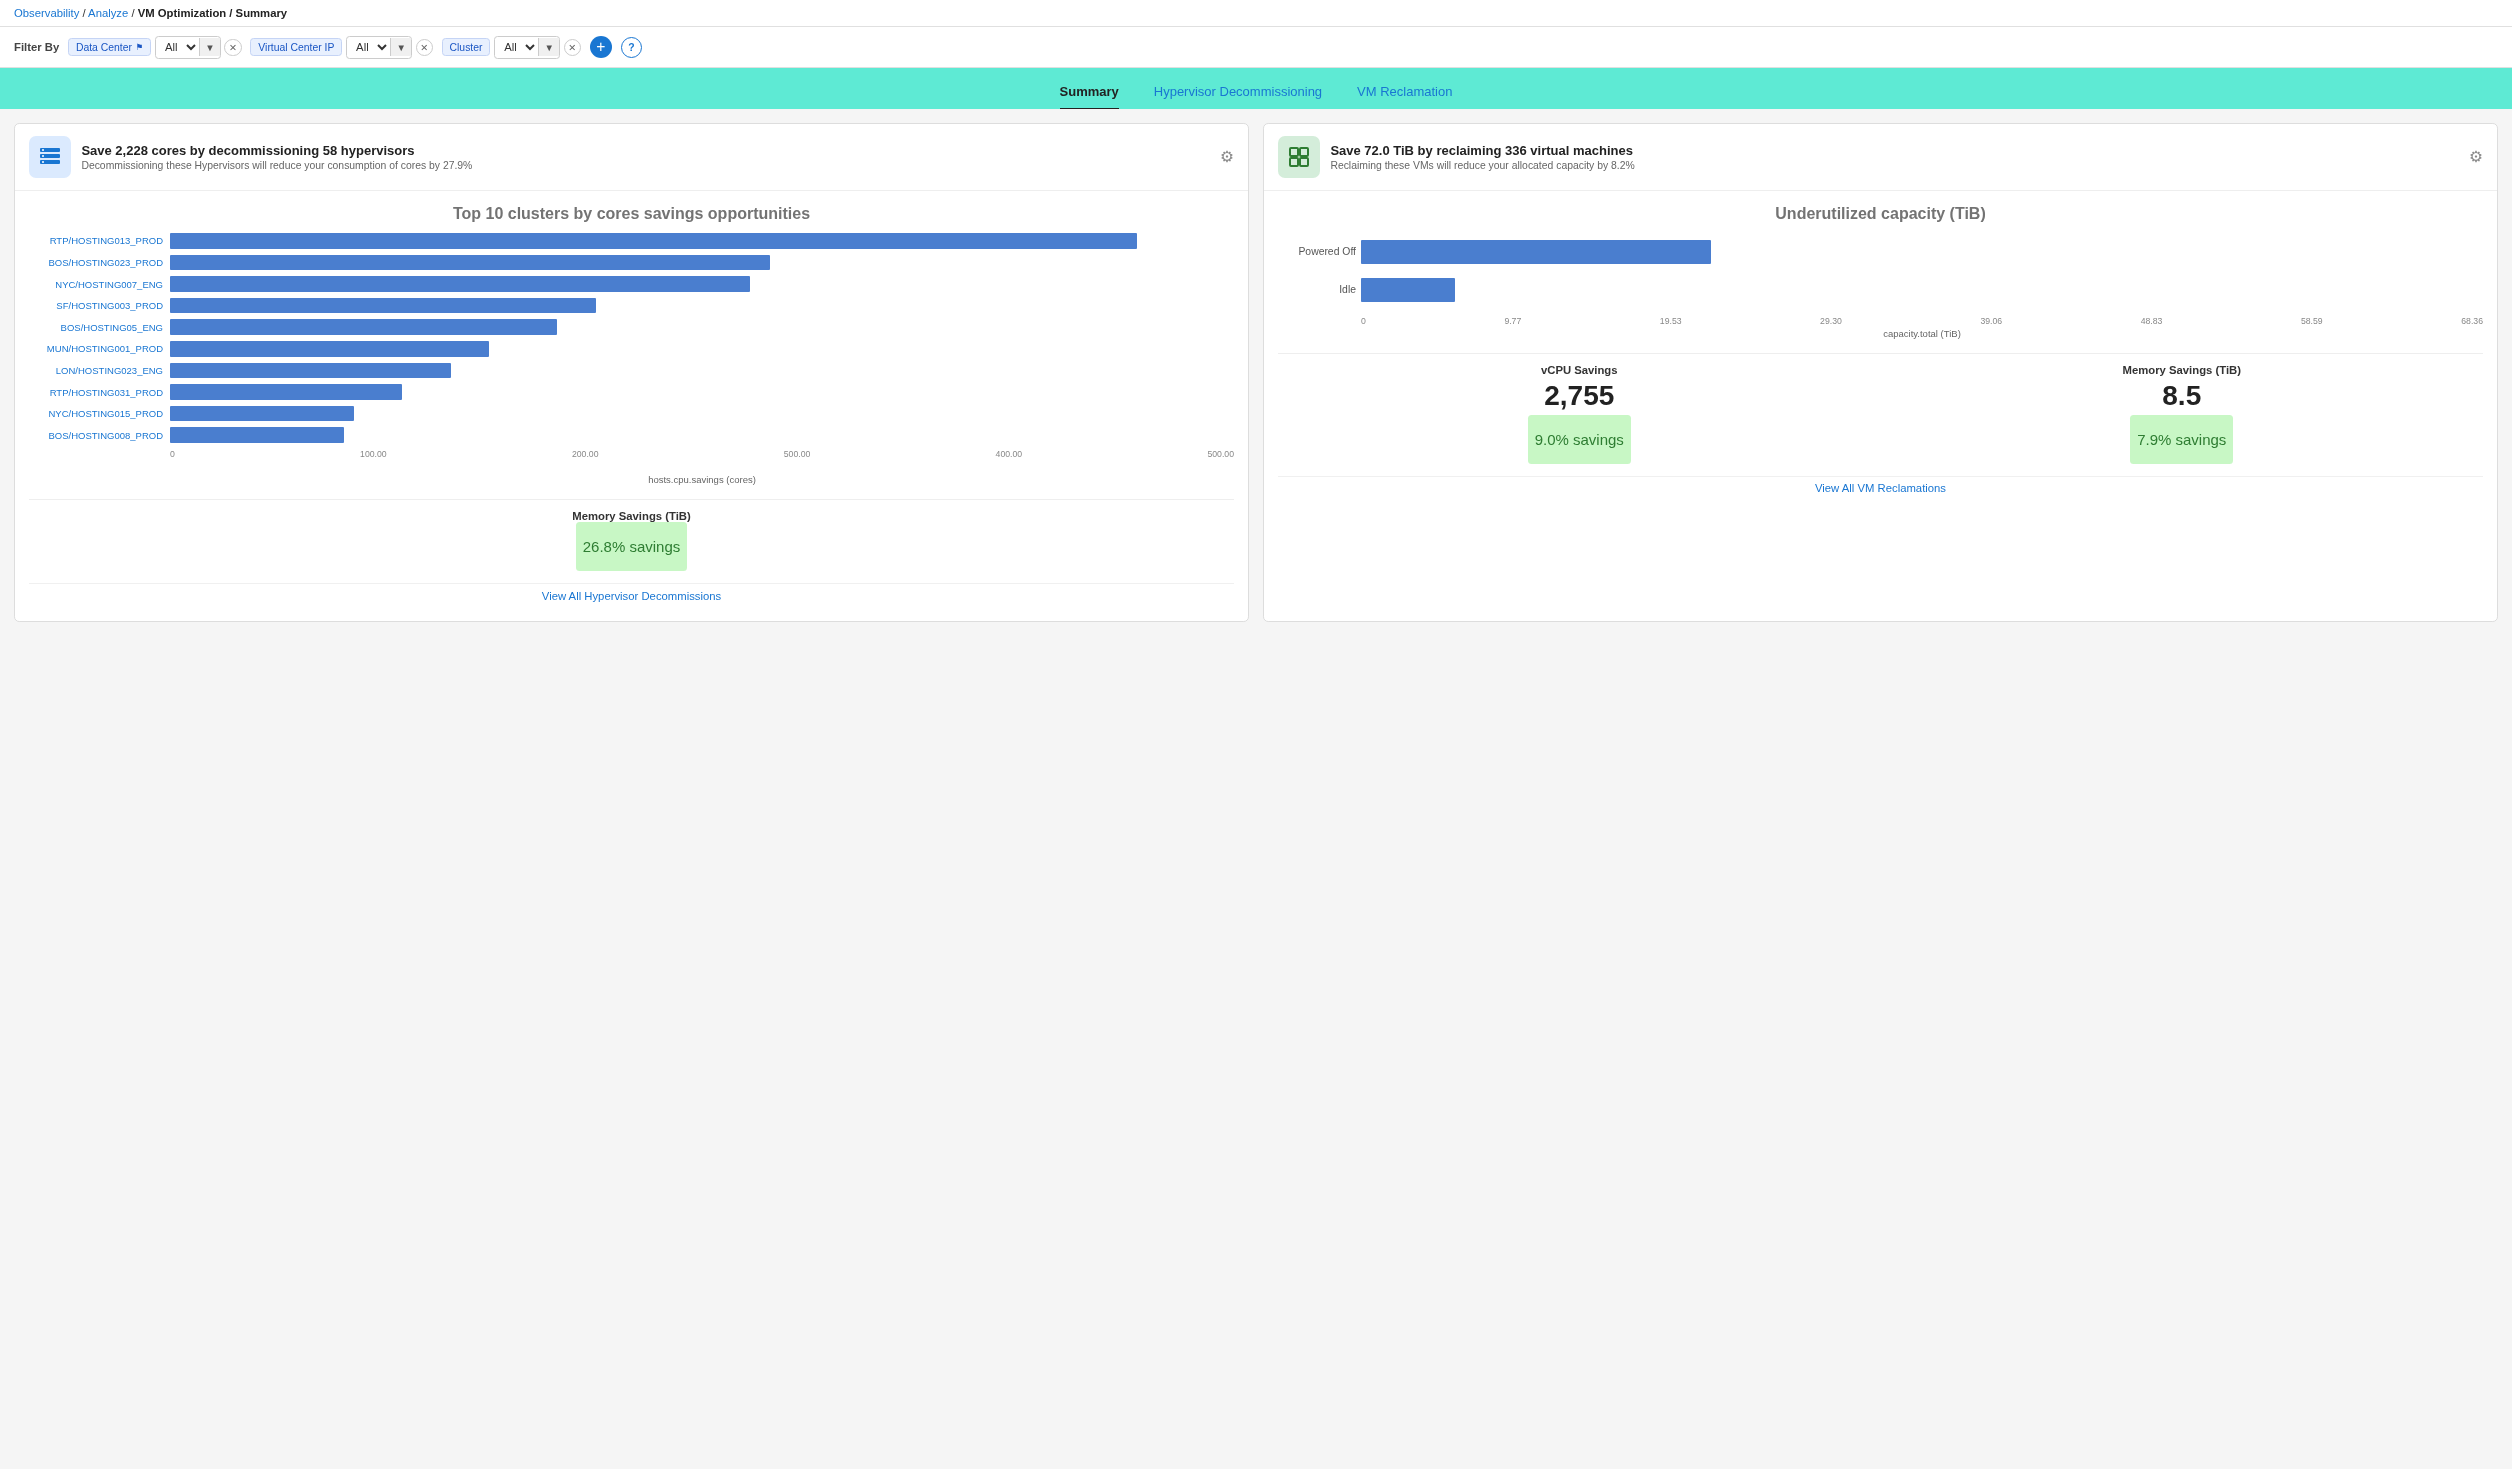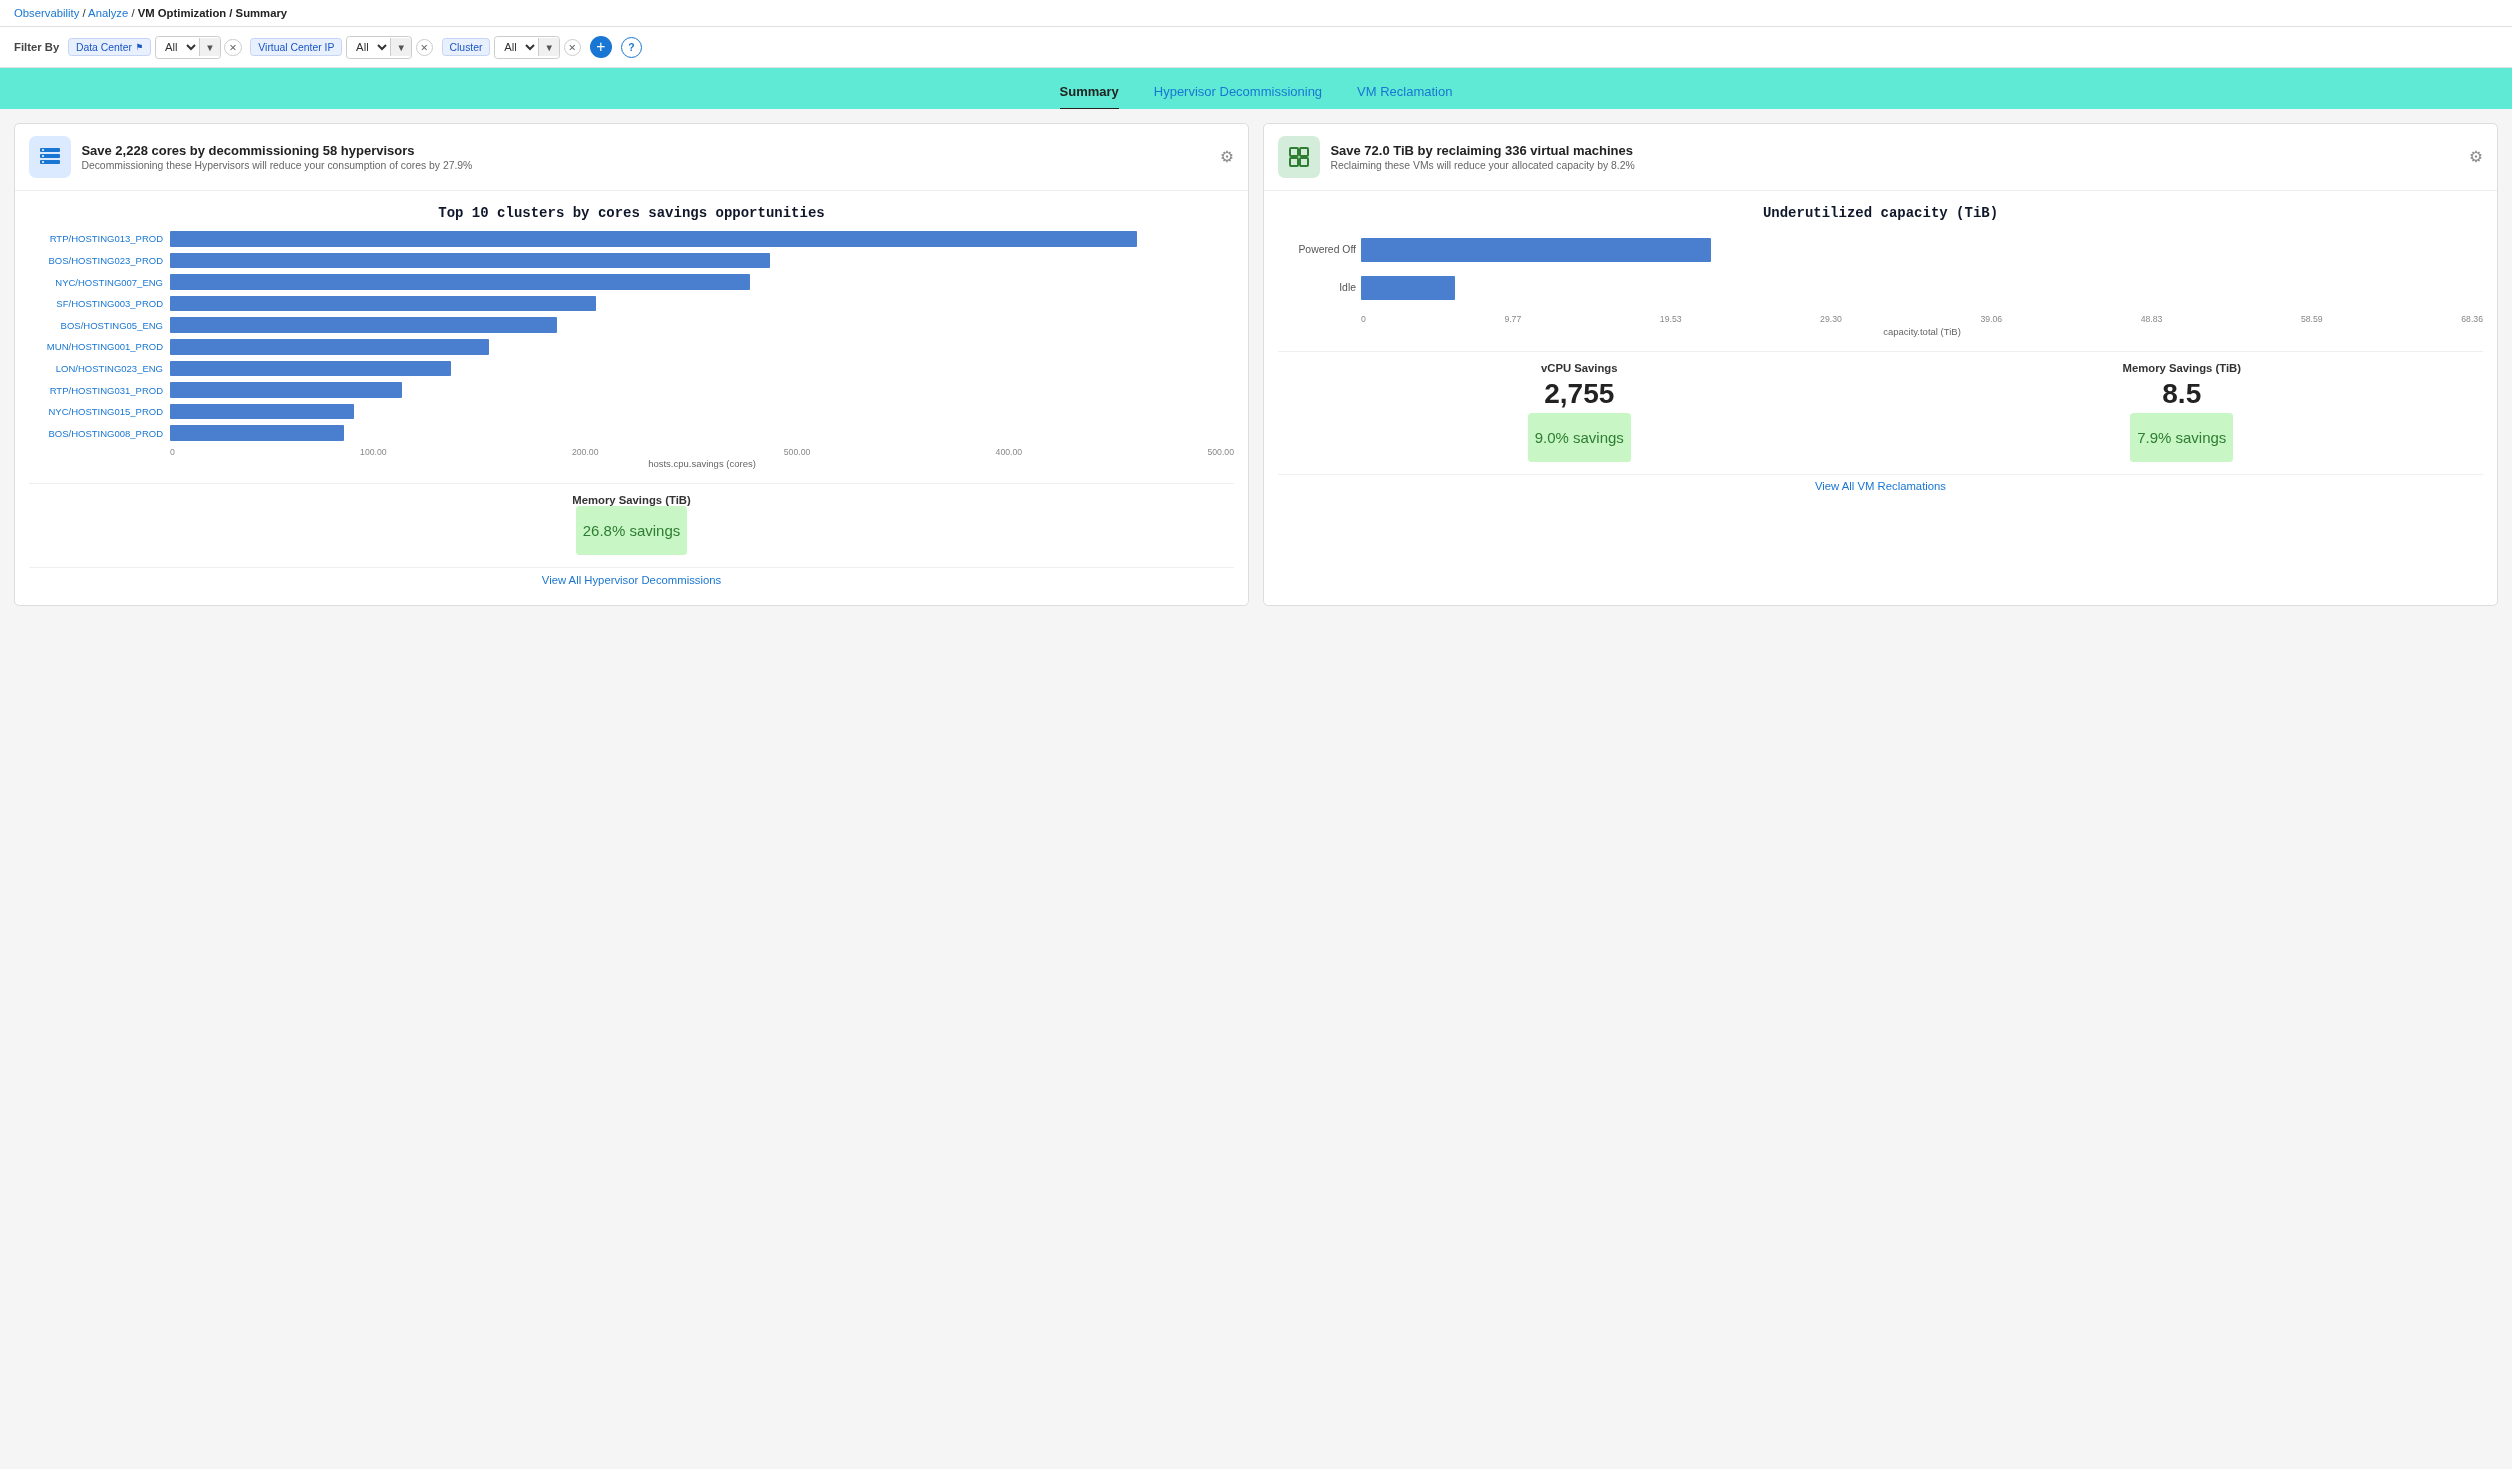--- a/index.html
+++ b/index.html
@@ -33,30 +33,30 @@
     .panel-icon.blue { background: #dbeafe; }
     .panel-icon.green { background: #d4edda; }
     .panel-icon svg { width: 24px; height: 24px; }
     .panel-header-text { flex: 1; }
     .panel-header-title { font-size: 13px; font-weight: 700; color: #222; }
     .panel-header-sub { font-size: 10.4px; color: #666; margin-top: 1.7px; }
     .panel-gear { color: #888; cursor: pointer; font-size: 15.6px; }
 
     .panel-body { padding: 14px; }
 
-    .chart-title { font-size: 14px; font-weight: 600; color: #0f172a; margin-bottom: 10.4px; text-align: center; font-family: Liberation Mono, monospace; }
+    .chart-title { font-size: 16px; font-weight: 600; color: #737373; margin-bottom: 10.4px; text-align: center; }
 
     
     .bar-chart { width: 100%; }
     .bar-row { display: flex; align-items: center; margin-bottom: 6px; gap: 7px; }
     .bar-label { width: 134px; text-align: right; font-size: 9.5px; color: #1976d2; cursor: pointer; flex-shrink: 0; }
     .bar-track { flex: 1; height: 15.6px; background: transparent; position: relative; }
     .bar-fill { height: 100%; background: #4a7ecf; border-radius: 0.9px; }
     .x-axis { display: flex; justify-content: space-between; margin-left: 141px; margin-top: 3.5px; font-size: 8.7px; color: #888; }
-    .x-axis-label { text-align: center; font-size: 9.5px; color: #666; margin-top: 1px; margin-left: 141px; }
+    .x-axis-label { text-align: center; font-size: 9.5px; color: #666; margin-top: 15px; margin-left: 141px; }
 
     
     .memory-section { text-align: center; margin-top: 14px; padding-top: 10.4px; border-top: 0.9px solid #eee; }
     .memory-label { font-size: 11.3px; font-weight: 600; color: #333; }
     .memory-value { font-size: 28px; font-weight: 700; color: #222; margin: 3.5px 0; }
     .savings-badge { display: inline-block; background: #c8f7c5; color: #2e7d32; font-size: 15px; font-weight: 400; border-radius: 3.5px; padding: 16px 7px; }
     .horiz-bar-row { display: flex; align-items: center; gap: 5.2px; }
     .horiz-bar-fill { height: 24px; background: #4a7ecf; border-radius: 0.9px; }
     .x-axis-right { display: flex; justify-content: space-between; margin-left: 83px; font-size: 8.7px; color: #888; margin-top: 3.5px; }
     .x-axis-caption { text-align: center; font-size: 9.5px; color: #666; margin-left: 83px; margin-top: 1.7px; }

